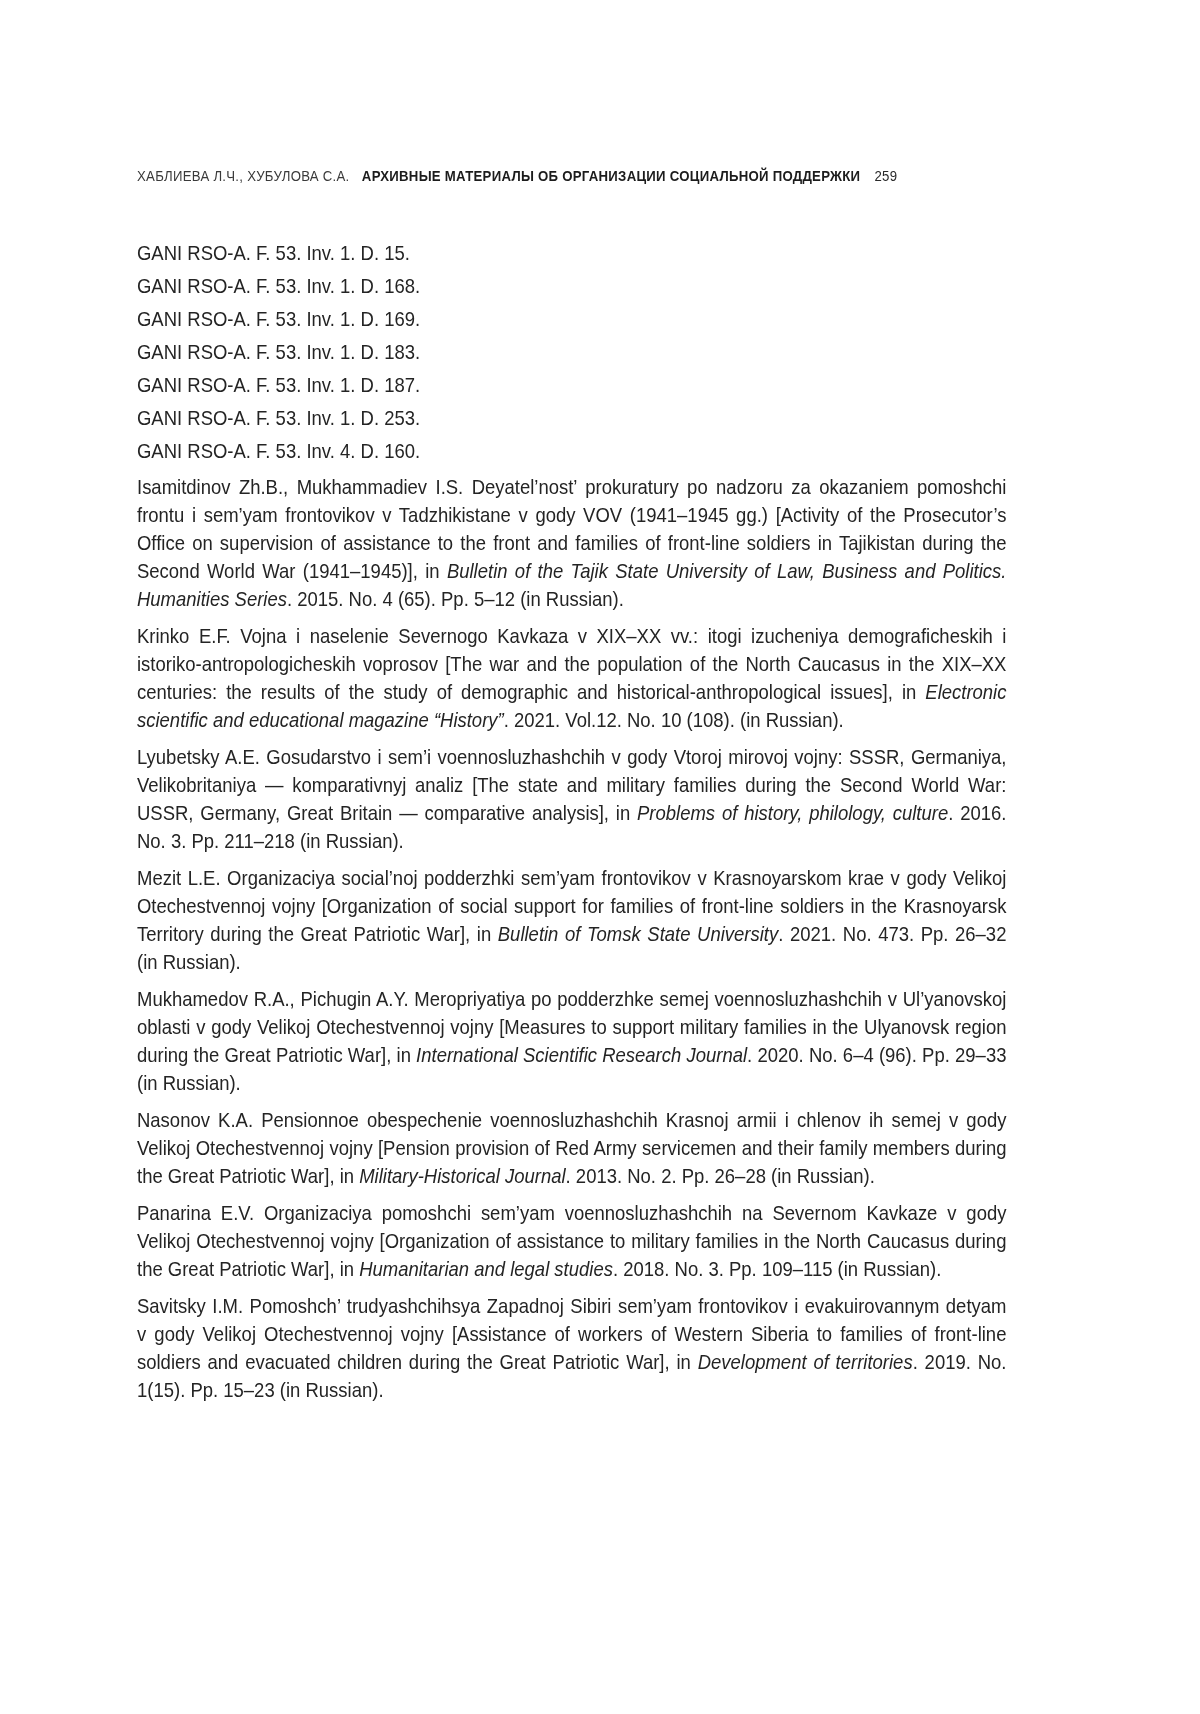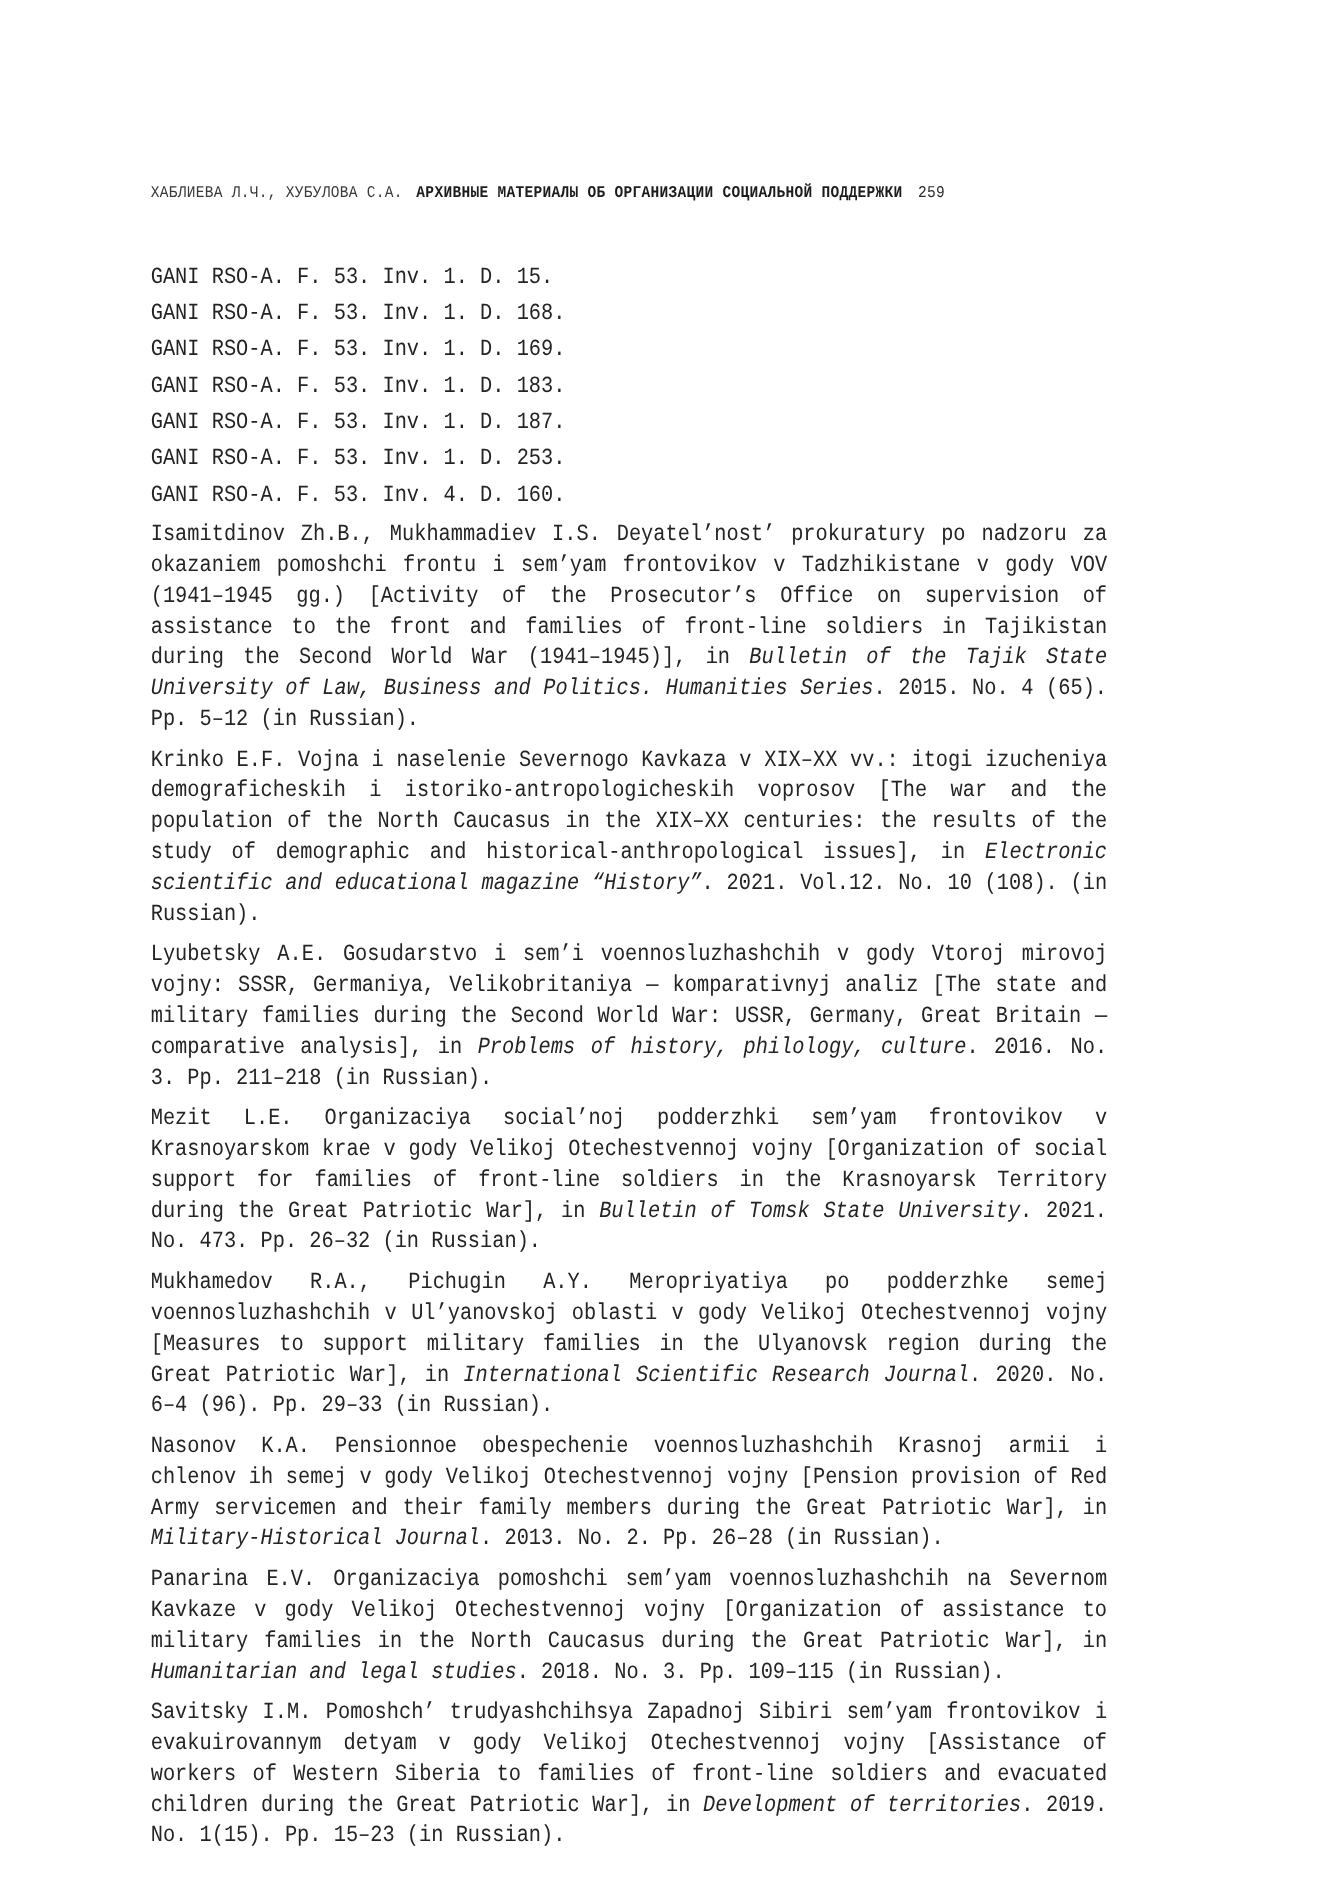--- a/index.html
+++ b/index.html
@@ -12,21 +12,20 @@
     height: 1714px;
     position: relative;
     font-family: "Liberation Sans", sans-serif;
     color: #232323;
     overflow: hidden;
   }
   .sheet {
     position: absolute;
     inset: 0;
     background: #ffffff;
-    font-family: Liberation Mono, monospace;
   }
   .content-wrap {
     position: absolute;
     left: 137px;
     top: 166px;
     width: 870px;
   }
   
   .condensed {
     width: 988px;

